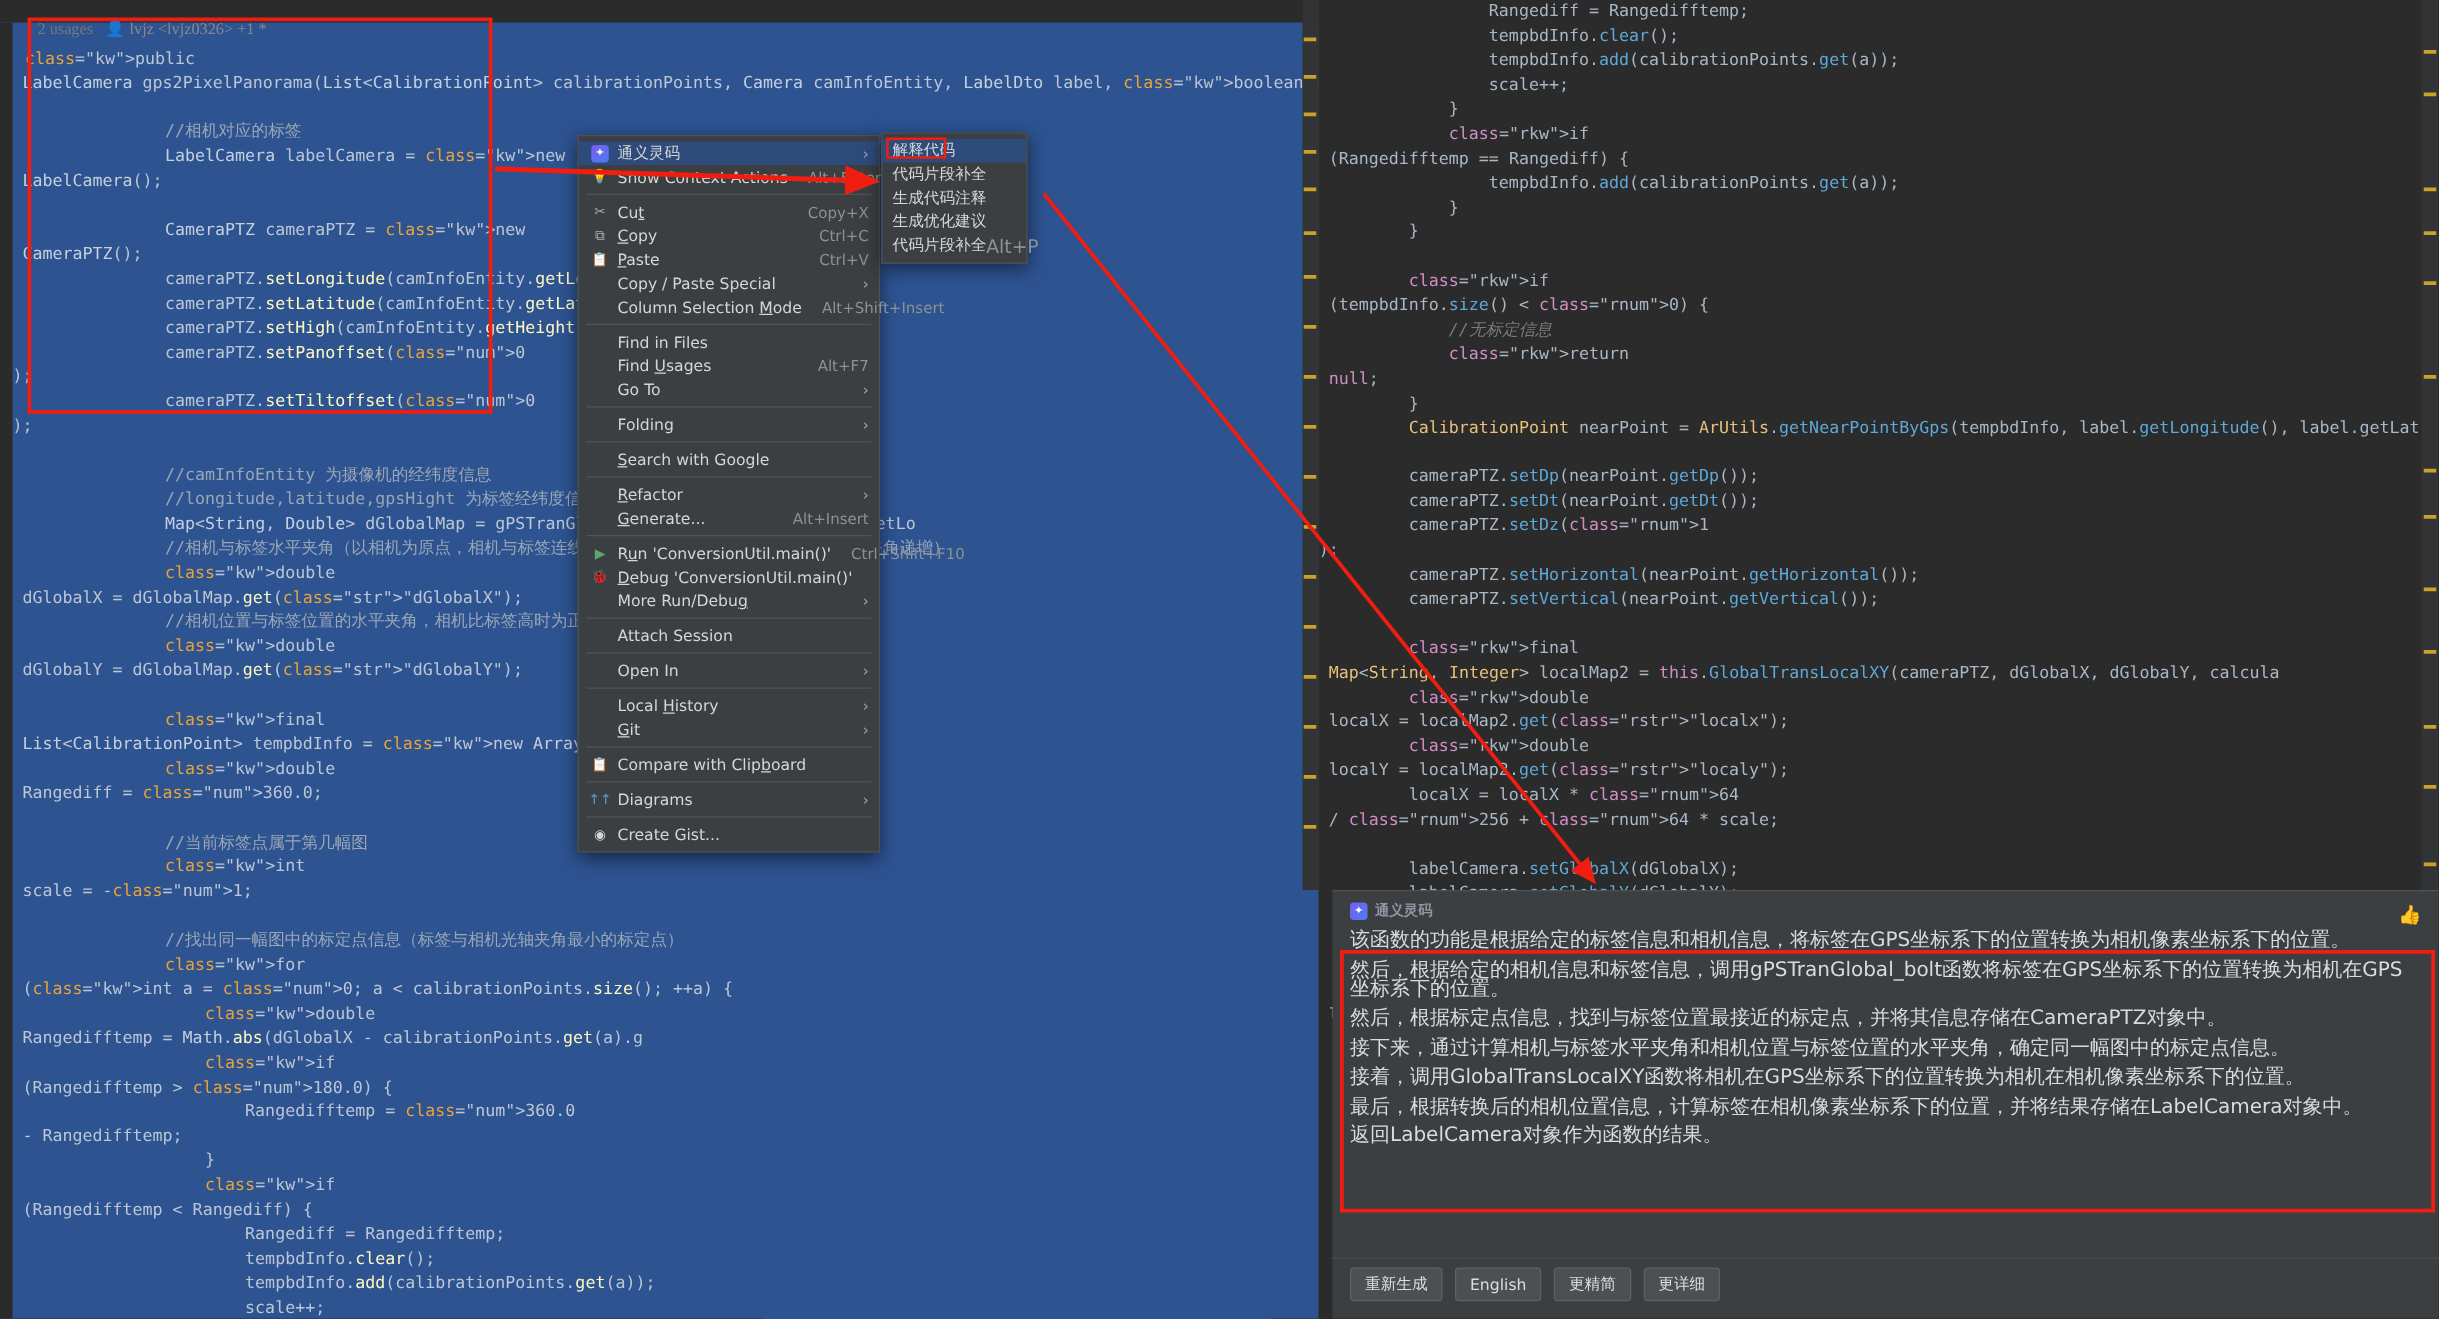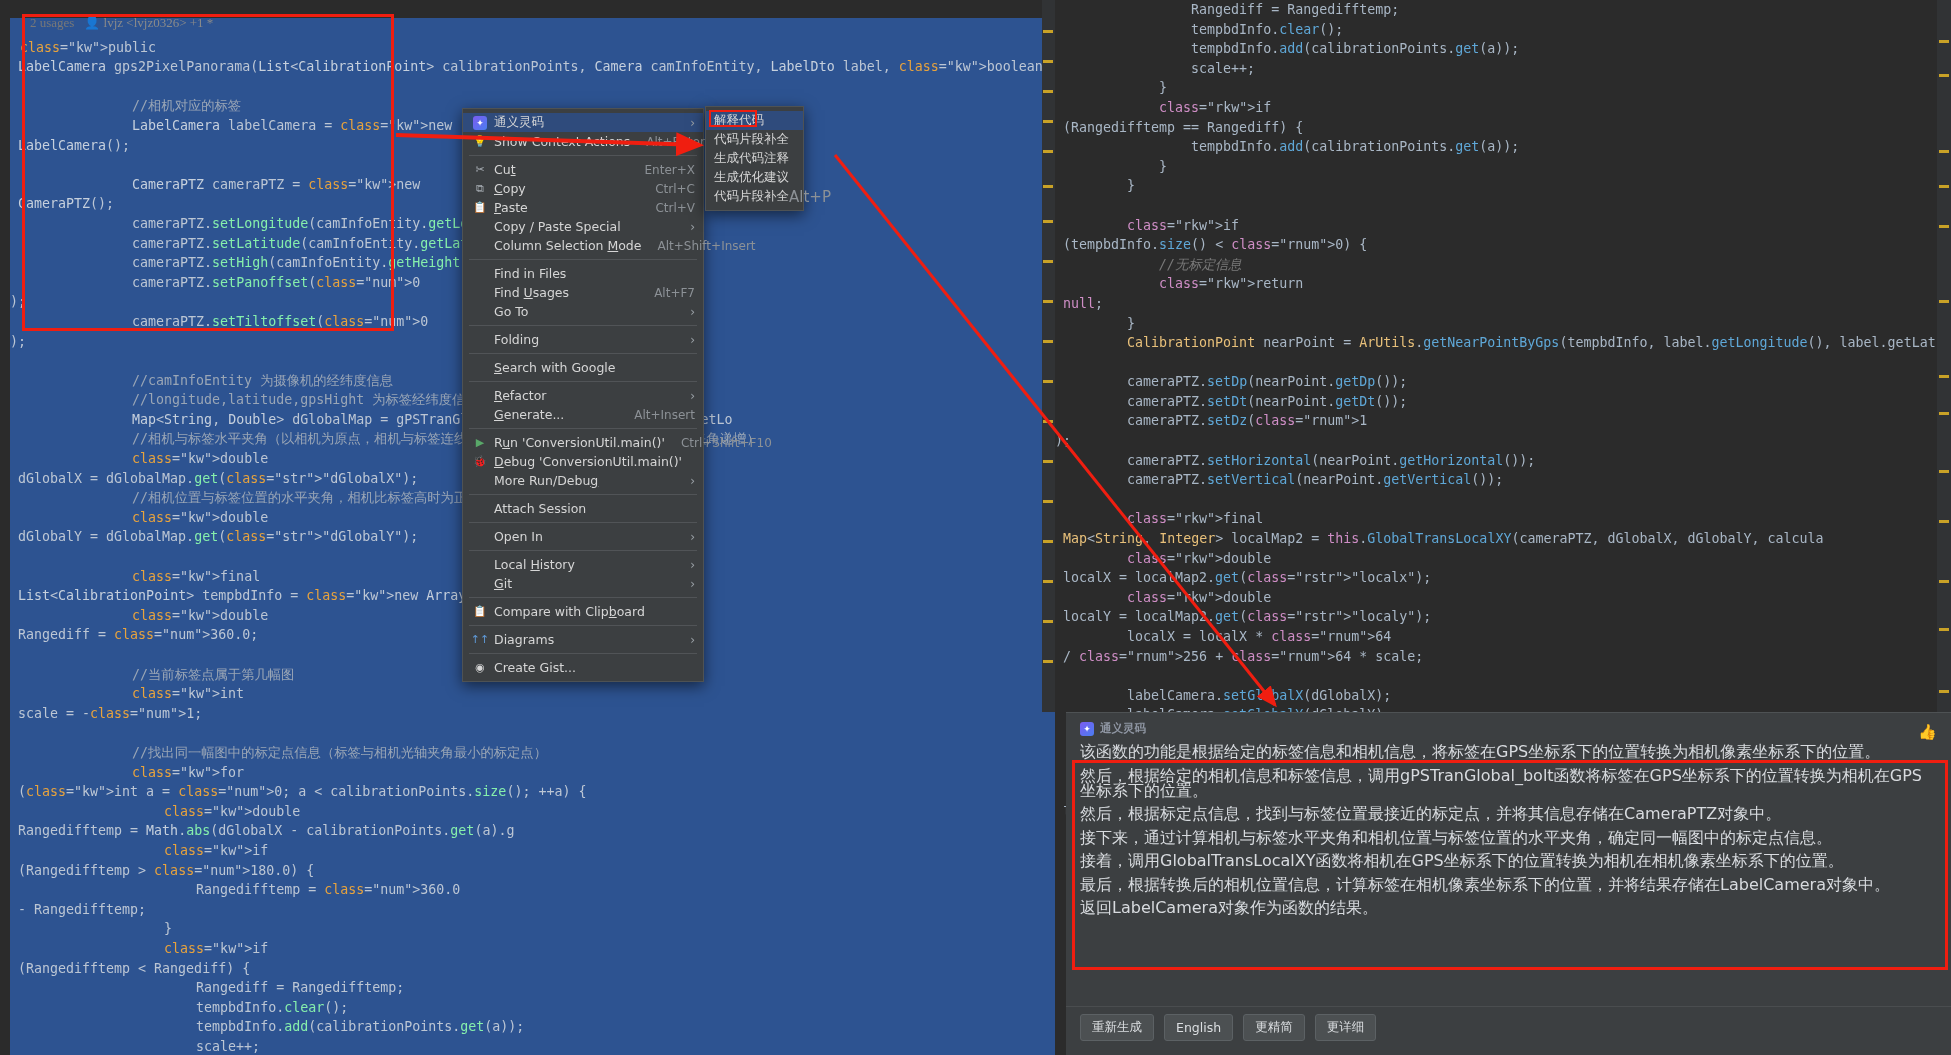--- a/index.html
+++ b/index.html
@@ -37,21 +37,21 @@
     font-family: "DejaVu Sans Mono", monospace;
     font-size: 13.3px; line-height: 19.6px;
     white-space: pre;
     color: #bcc6d4;
   }
   .code-left .ln { display: block; height: 19.6px; padding-left: 58px; }
 
   
   .kw   { color: #e8a33d; }
   .typ  { color: #c6d0dd; }
-  .fn   { color: #86efac; }
+  .fn   { color: #fef9c3; }
   .cmt  { color: #9aa6b6; }
 
   .sel-box {
     position: absolute; left: 22px; top: 14px; width: 372px; height: 317px;
     border: 3px solid #f01e10; pointer-events: none;
   }
 
   
   .right-panel {
     position: absolute; left: 1055px; top: 0; width: 896px; height: 1055px;
@@ -98,21 +98,21 @@
   }
   .mi .lbl { flex: 1; }
   .mi .sc  { color: #8c9196; font-size: 12px; margin-left: 16px; }
   .mi .arw { color: #9aa0a6; font-size: 12px; margin-left: 10px; }
   .msep { height: 1px; background: #515457; margin: 4px 6px; }
 
   .u { text-decoration: underline; text-decoration-thickness: 1px; }
 
   
   .submenu {
-    position: absolute; left: 705px; top: 106px; width: 99px;
+    position: absolute; left: 705px; top: 106px; width: 117px;
     background: #3c3f41; border: 1px solid #4e5254;
     box-shadow: 0 4px 14px rgba(0,0,0,.55);
     padding: 4px 0; z-index: 45;
   }
   .smi {
     display: flex; align-items: center; height: 19px; padding: 0 8px;
     color: #d6d6d6; font-size: 12.5px; white-space: nowrap;
   }
   .smi.sel { background: #2f4b7c; }
   .smi .lbl { flex: 1; }
@@ -240,21 +240,21 @@
       </div>
       <div class="mi">
         <span class="ic" style="color:#c9b44a">💡</span>
         <span class="lbl">Show Context Actions</span>
         <span class="sc">Alt+Enter</span>
       </div>
       <div class="msep"></div>
       <div class="mi">
         <span class="ic" style="color:#a7adb3">✂</span>
         <span class="lbl">Cu<span class="u">t</span></span>
-        <span class="sc">Enter+X</span>
+        <span class="sc">Copy+X</span>
       </div>
       <div class="mi">
         <span class="ic" style="color:#a7adb3">⧉</span>
         <span class="lbl"><span class="u">C</span>opy</span>
         <span class="sc">Ctrl+C</span>
       </div>
       <div class="mi">
         <span class="ic" style="color:#a7adb3">📋</span>
         <span class="lbl"><span class="u">P</span>aste</span>
         <span class="sc">Ctrl+V</span>

